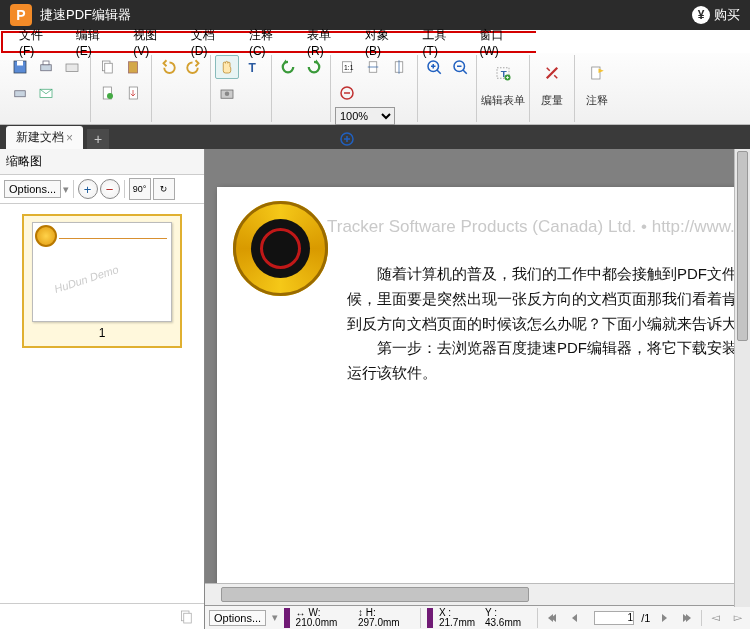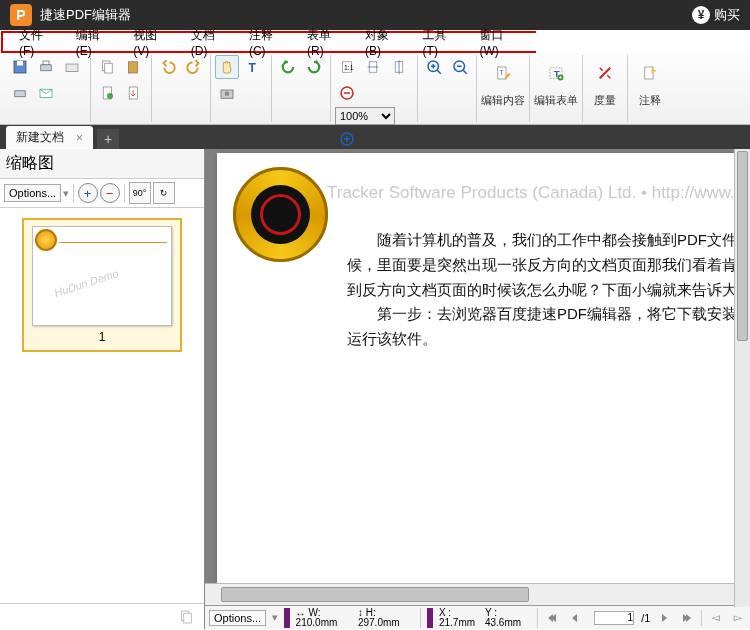--- a/index.html
+++ b/index.html
@@ -21,43 +21,43 @@
 .tbtn { width:24px; height:24px; display:flex; align-items:center; justify-content:center; border:1px solid transparent; border-radius:2px; cursor:pointer; font-size:14px;}
 .tbtn.large { width:36px; height:36px; font-size:20px;}
 .tbtn svg { width:18px; height:18px; }
 .tlabel { font-size:11px; margin-top:2px; color:#333; white-space:nowrap;}
 .zoom-sel { font-size:11px; width:60px; height:18px; border:1px solid #999;}
 
 .folder-icon{ fill:#f3c244; stroke:#b8912a;}
 .printer-icon{ fill:#c8d4e0; stroke:#667;}
 
 .tabs-row { background:#3a3a3a; height:24px; display:flex; align-items:flex-end; padding-left:6px;}
-.file-tab { background:#fafafa; color:#222; font-size:12px; padding:3px 10px; border-radius:3px 3px 0 0; display:flex; align-items:center; gap:12px;}
+.file-tab { background:#fafafa; color:#222; font-size:12px; padding:3px 10px; border-radius:3px 3px 0 0; display:flex; align-items:center; gap:2px;}
 .file-tab .x { color:#888; cursor:pointer;}
 .add-tab { width:22px; height:20px; color:#ccc; display:flex; align-items:center; justify-content:center; margin-left:4px; cursor:pointer; background:#4a4a4a; font-size:14px;}
 
 .workspace { display:flex; height:calc(630px - 30px - 24px - 72px - 24px); }
 
 .sidebar { width:205px; border-right:1px solid #888; display:flex; flex-direction:column; background:#fff;}
-.side-title { font-size:16px; padding:4px 6px; border-bottom:1px solid #ccc; background:#f5f5f5;}
+.side-title { font-size:12px; padding:4px 6px; border-bottom:1px solid #ccc; background:#f5f5f5;}
 .side-tools { display:flex; align-items:center; padding:3px 4px; gap:2px; border-bottom:1px solid #ccc; font-size:11px;}
 .side-tools .opt-btn { border:1px solid #aaa; padding:2px 4px; background:#f8f8f8; cursor:pointer;}
 .circ-btn { width:20px; height:20px; border-radius:50%; border:1px solid #888; display:flex; align-items:center; justify-content:center; cursor:pointer; font-size:13px; background:radial-gradient(#fff,#eee);} .circ-btn.blue{color:#1a5a9a;} .circ-btn.red{color:#b02020;}
 .rot-btn{ width:22px; height:22px; border:1px solid #aaa; font-size:9px; display:flex; align-items:center; justify-content:center; background:#f8f8f8; cursor:pointer;}
 .thumbs { flex:1; overflow:auto; padding:6px; }
 .thumb-sel { border:2px solid #e0b030; background:#fff8dc; padding:6px; width:160px; margin:4px auto;}
 .thumb-page { width:140px; height:100px; background:#fff; border:1px solid #bbb; margin:0 auto; position:relative; box-shadow:1px 1px 2px rgba(0,0,0,.2);}
 .thumb-page .seal{ position:absolute; left:2px; top:2px; width:22px; height:22px; border-radius:50%; background:radial-gradient(#ffd24a,#e09a10); border:2px solid #b87800;}
 .thumb-page .wm{ position:absolute; left:20px; top:50px; color:#ccc; font-size:11px; transform:rotate(-18deg); font-style:italic;}
 .thumb-page .hdr{ position:absolute; top:6px; left:26px; right:4px; height:10px; border-bottom:1px solid #d89030;}
 .thumb-num { text-align:center; font-size:12px; padding-top:4px;}
 .side-footer{ height:26px; border-top:1px solid #ccc; display:flex; align-items:center; justify-content:flex-end; padding:0 6px; gap:2px;}
 
 .docarea { flex:1; display:flex; flex-direction:column; background:#808080; position:relative;}
-.doc-scroll { flex:1; overflow:hidden; position:relative;}
+.doc-scroll { flex:1; overflow:hidden; position:relative;margin-top:34px;}
 .page { position:absolute; left:12px; top:4px; width:720px; height:560px; background:#fff; box-shadow:2px 2px 6px rgba(0,0,0,.4);}
 .page .seal{ position:absolute; left:16px; top:14px; width:95px; height:95px; }
 .seal-ring{ width:100%; height:100%; border-radius:50%; background:conic-gradient(#f5c818,#d99a00,#f5c818,#d99a00,#f5c818); display:flex; align-items:center; justify-content:center; position:relative;}
 .seal-ring::before{content:""; position:absolute; inset:0; border-radius:50%; border:3px solid #9a6b00;}
 .seal-inner{ width:62%; height:62%; border-radius:50%; background:#111; display:flex; align-items:center; justify-content:center;}
 .seal-inner::after{content:""; width:60%; height:60%; border:3px solid #c01818; border-radius:50%;}
 .page .watermark-txt{ position:absolute; left:110px; top:30px; color:#c9c9c9; font-size:17px; white-space:nowrap;}
 .page .body{ position:absolute; left:130px; top:75px; right:-20px; font-size:15px; line-height:1.65; color:#111;}
 .page .body p { text-indent:2em; margin:0;}
 .vscroll{ position:absolute; right:0; top:0; width:16px; bottom:22px; background:#e8e8e8; border-left:1px solid #bbb;}
@@ -260,30 +260,20 @@
           <svg viewBox="0 0 24 24">
             <circle cx="11" cy="11" r="7" fill="none" stroke="#2060c0" stroke-width="2"></circle>
             <path d="M16 16l5 5M8 11h6" stroke="#2060c0" stroke-width="2"></path>
           </svg>
         </div>
     </div>
   </div>
   <div class="tgroup">
     <div class="tbtn large">
         <svg viewBox="0 0 24 24">
-          <rect x="5" y="4" width="11" height="16" fill="#fff" stroke="#888"></rect>
-          <text x="7" y="14" font-size="9" fill="#36a">T</text>
-          <path d="M14 18l6-6 2 2-6 6z" fill="#f3a030"></path>
-        </svg>
-      </div>
-    <div class="tlabel">编辑内容</div>
-  </div>
-  <div class="tgroup">
-    <div class="tbtn large">
-        <svg viewBox="0 0 24 24">
           <rect x="4" y="5" width="16" height="14" fill="none" stroke="#888" stroke-dasharray="2"></rect>
           <text x="9" y="17" font-size="13" fill="#36a" font-weight="bold">T</text>
           <circle cx="18" cy="18" r="4" fill="#3a9a3a"></circle>
           <path d="M16 18h4M18 16v4" stroke="#fff"></path>
         </svg>
       </div>
     <div class="tlabel">编辑表单</div>
   </div>
   <div class="tgroup">
     <div class="tbtn large">

